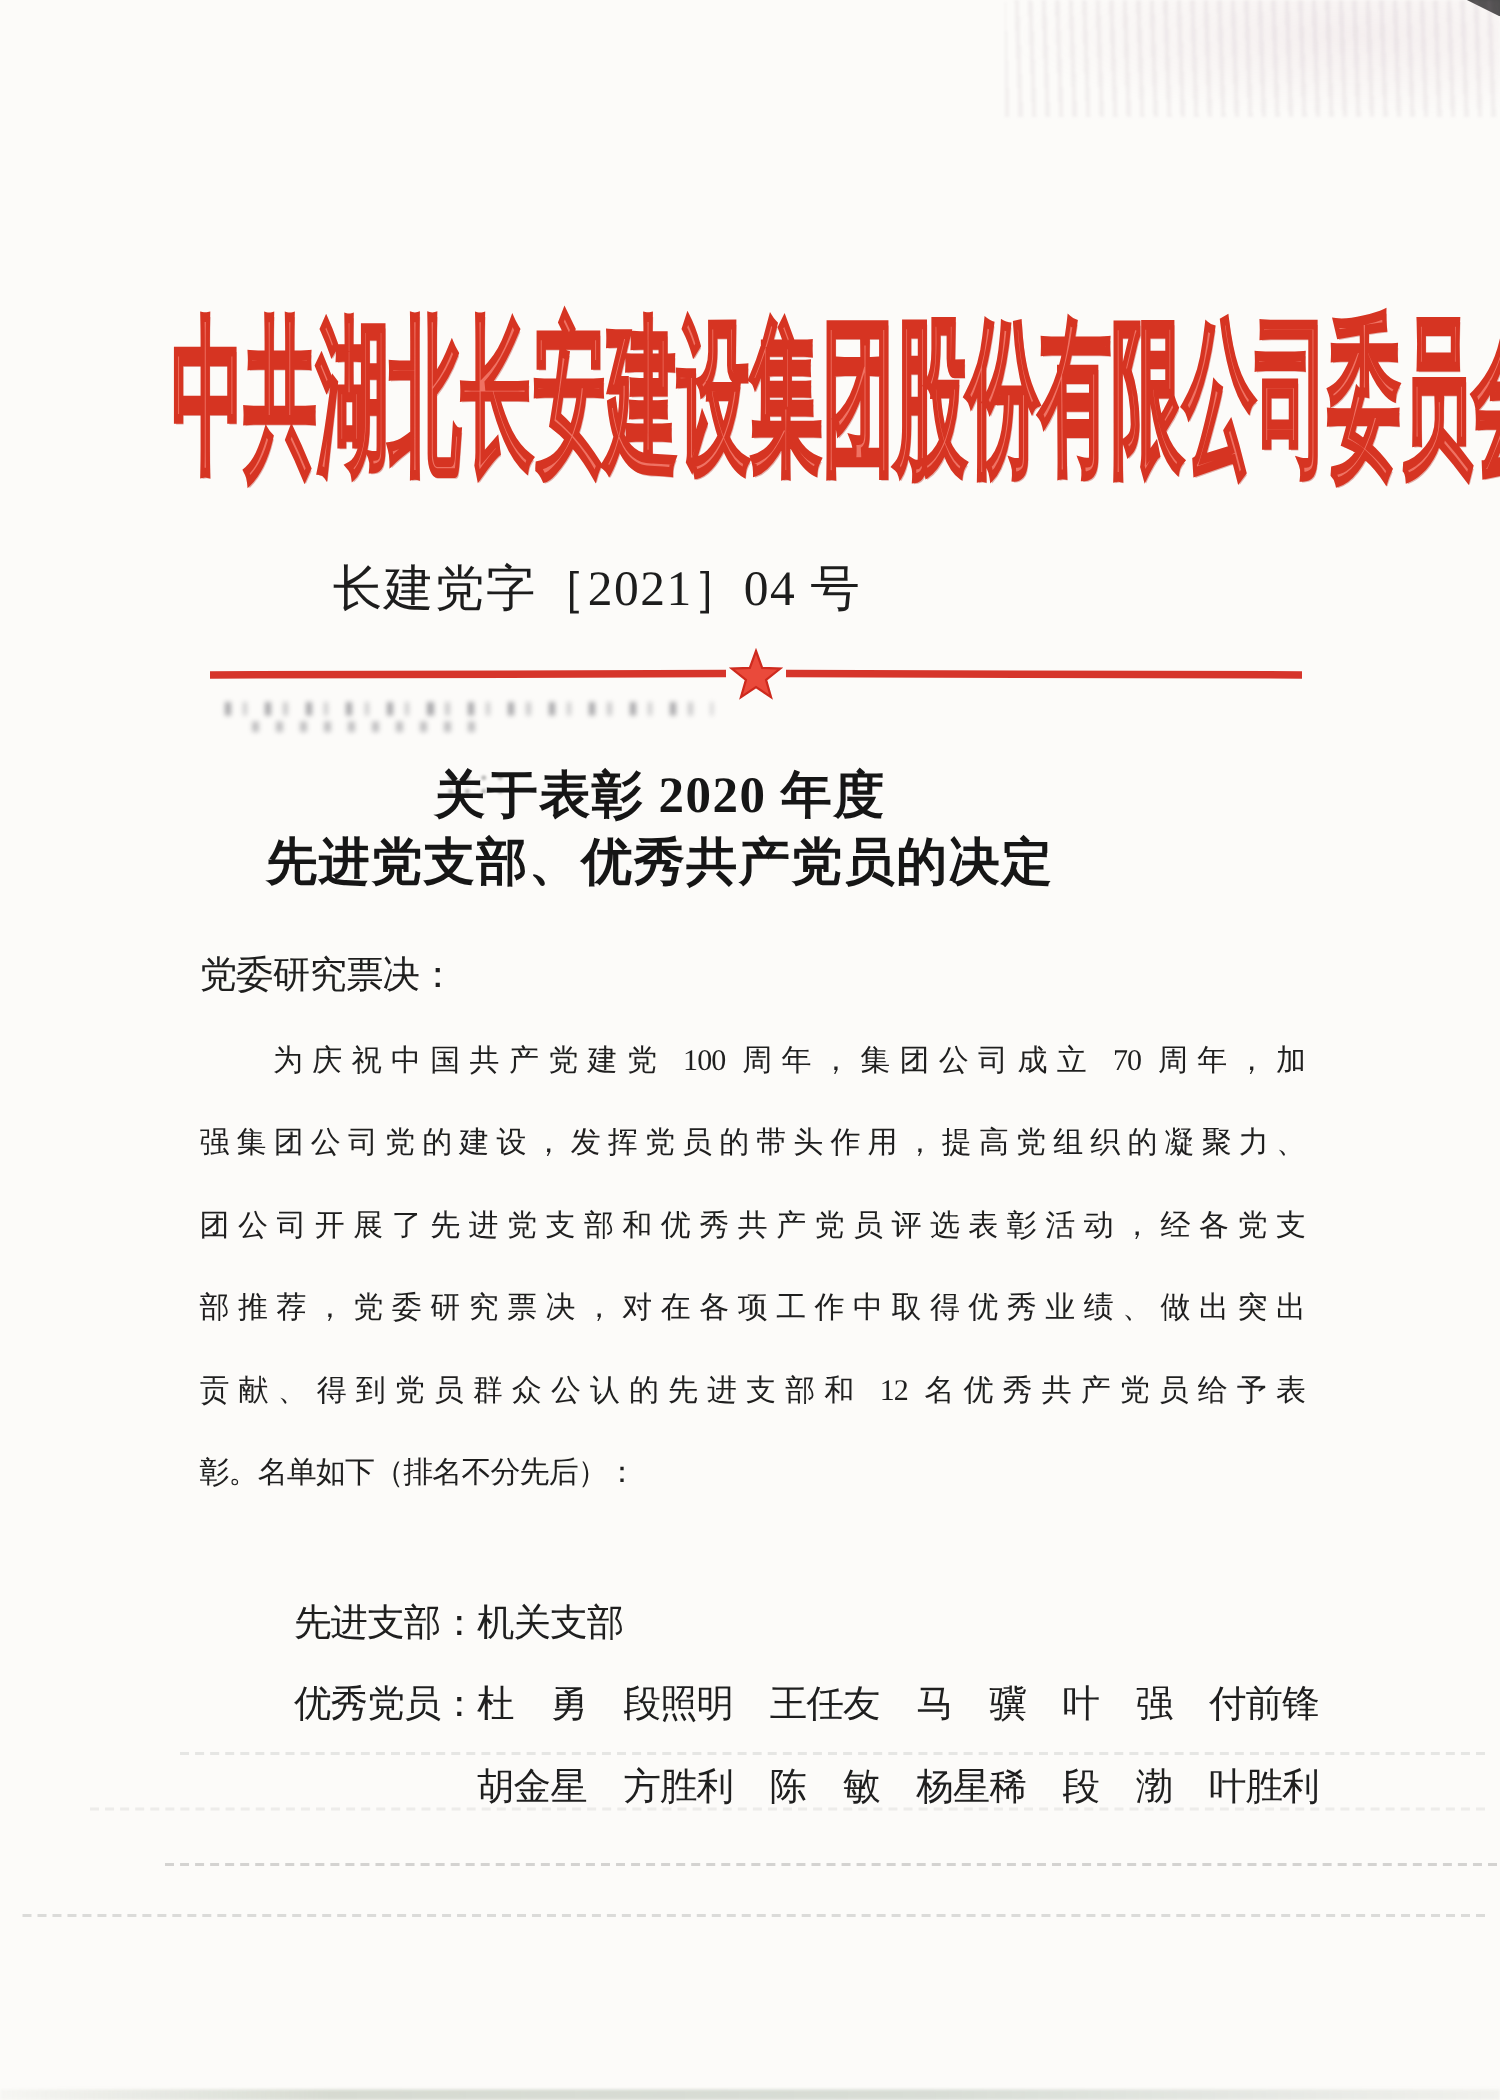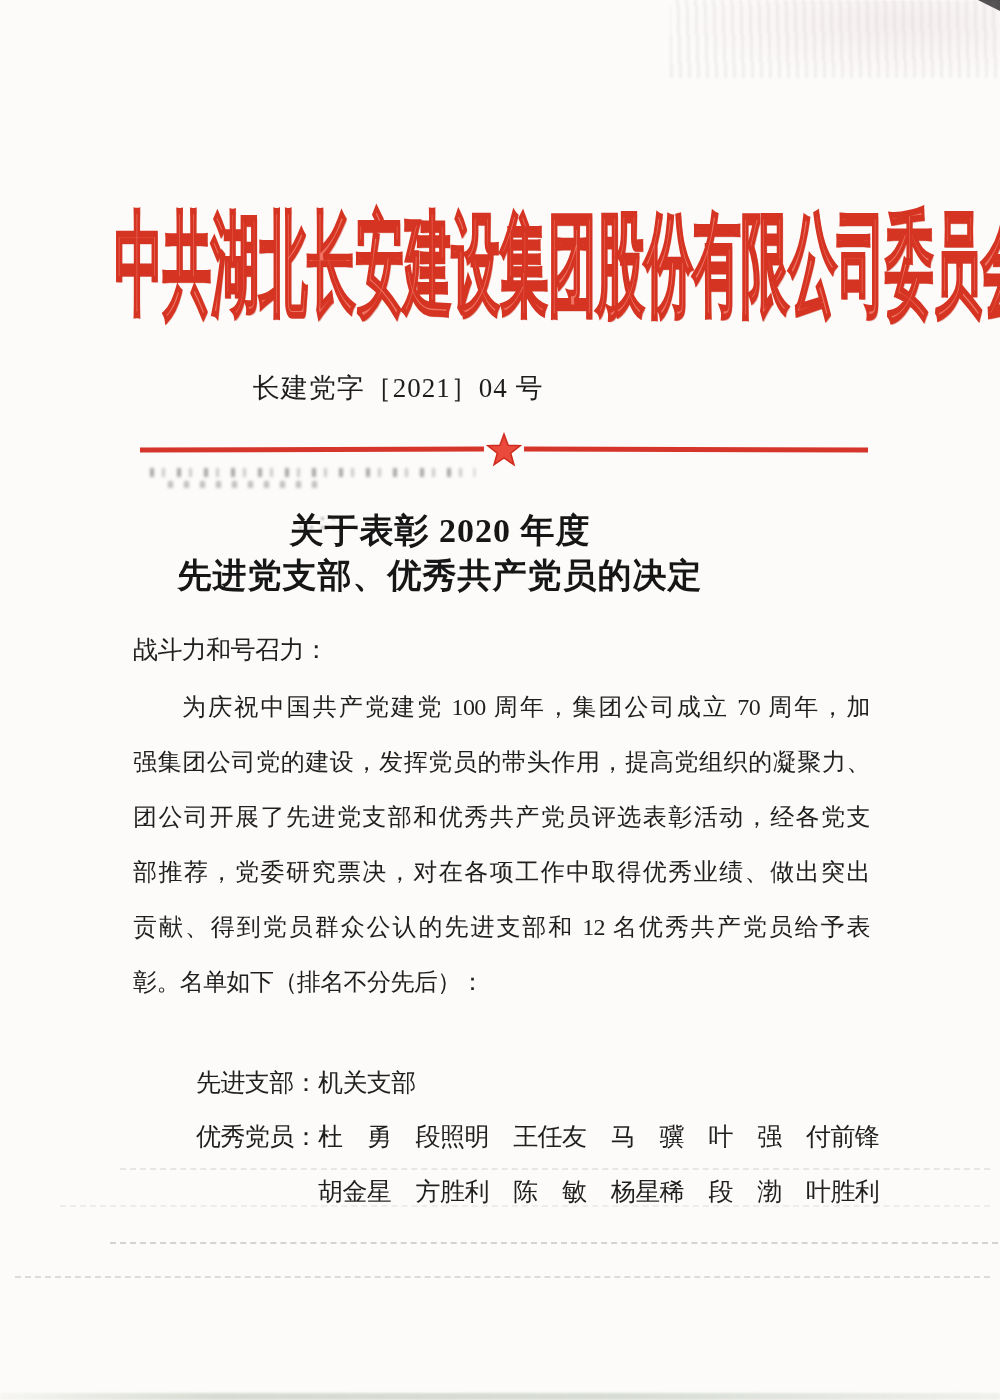--- a/index.html
+++ b/index.html
@@ -60,21 +60,21 @@
     white-space: nowrap; text-align: center;
     color: #ef7263;
     -webkit-text-stroke: 3px #d63422;
     text-shadow: 2px 2px 0 rgba(179,38,26,0.35);
     transform: scaleX(0.43);
     transform-origin: center;
   }
   
   .doc-number {
     position: absolute; top: 370px; left: 0; width: 796px;
-    text-align: center; font-size: 27px; letter-spacing: 1px; color: #1d1d1d;
+    text-align: center; font-size: 33px; letter-spacing: 1px; color: #1d1d1d;
   }
   
   .rule-row {
     position: absolute; top: 430px; left: 140px; width: 728px; height: 38px;
     display: flex; align-items: center;
   }
   .rule-seg { flex: 1; height: 5px; background: #d6352b; }
   .rule-seg.left  { transform: rotate(-0.15deg); }
   .rule-seg.right { transform: rotate(0.15deg); }
   .star-icon { flex: 0 0 auto; margin: 0 2px; }
@@ -84,21 +84,21 @@
     text-align: center; font-size: 34px; line-height: 45px;
     font-weight: bold; color: #161616; letter-spacing: 1px;
   }
   
   .salutation {
     position: absolute; top: 633px; left: 133px;
     font-size: 25px; letter-spacing: -0.6px; color: #1f1f1f;
   }
   .paragraph { position: absolute; top: 680px; left: 133px; width: 737px; }
   .para-line {
-    height: 55px; line-height: 55px; font-size: 24px; letter-spacing: -0.6px;
+    height: 55px; line-height: 55px; font-size: 20px; letter-spacing: -0.6px;
     color: #1f1f1f; text-align: justify; text-align-last: justify; white-space: nowrap;
   }
   .para-line.first { text-indent: 49px; }
   .para-line.last  { text-align: center; text-align-last: left; }
   .award-line {
     position: absolute; left: 196px;
     font-size: 25px; letter-spacing: -0.6px; line-height: 34px;
     color: #1f1f1f; white-space: nowrap;
   }
   .award-line.branch  { top: 1066px; }
@@ -136,21 +136,21 @@
     <div class="row1"></div>
     <div class="row2"></div>
   </div>
   <div class="dot-smudge"></div>
 
   <div class="doc-title">
     <div>关于表彰 2020 年度</div>
     <div>先进党支部、优秀共产党员的决定</div>
   </div>
 
-  <div class="salutation">战斗力和号召力：</div>
+  <div class="salutation">党委研究票决：</div>
 
   <div class="paragraph">
     <div class="para-line first">为庆祝中国共产党建党 100 周年，集团公司成立 70 周年，加</div>
     <div class="para-line">强集团公司党的建设，发挥党员的带头作用，提高党组织的凝聚力、</div>
     <div class="para-line">团公司开展了先进党支部和优秀共产党员评选表彰活动，经各党支</div>
     <div class="para-line">部推荐，党委研究票决，对在各项工作中取得优秀业绩、做出突出</div>
     <div class="para-line">贡献、得到党员群众公认的先进支部和 12 名优秀共产党员给予表</div>
     <div class="para-line last">彰。名单如下（排名不分先后）：</div>
   </div>
 

